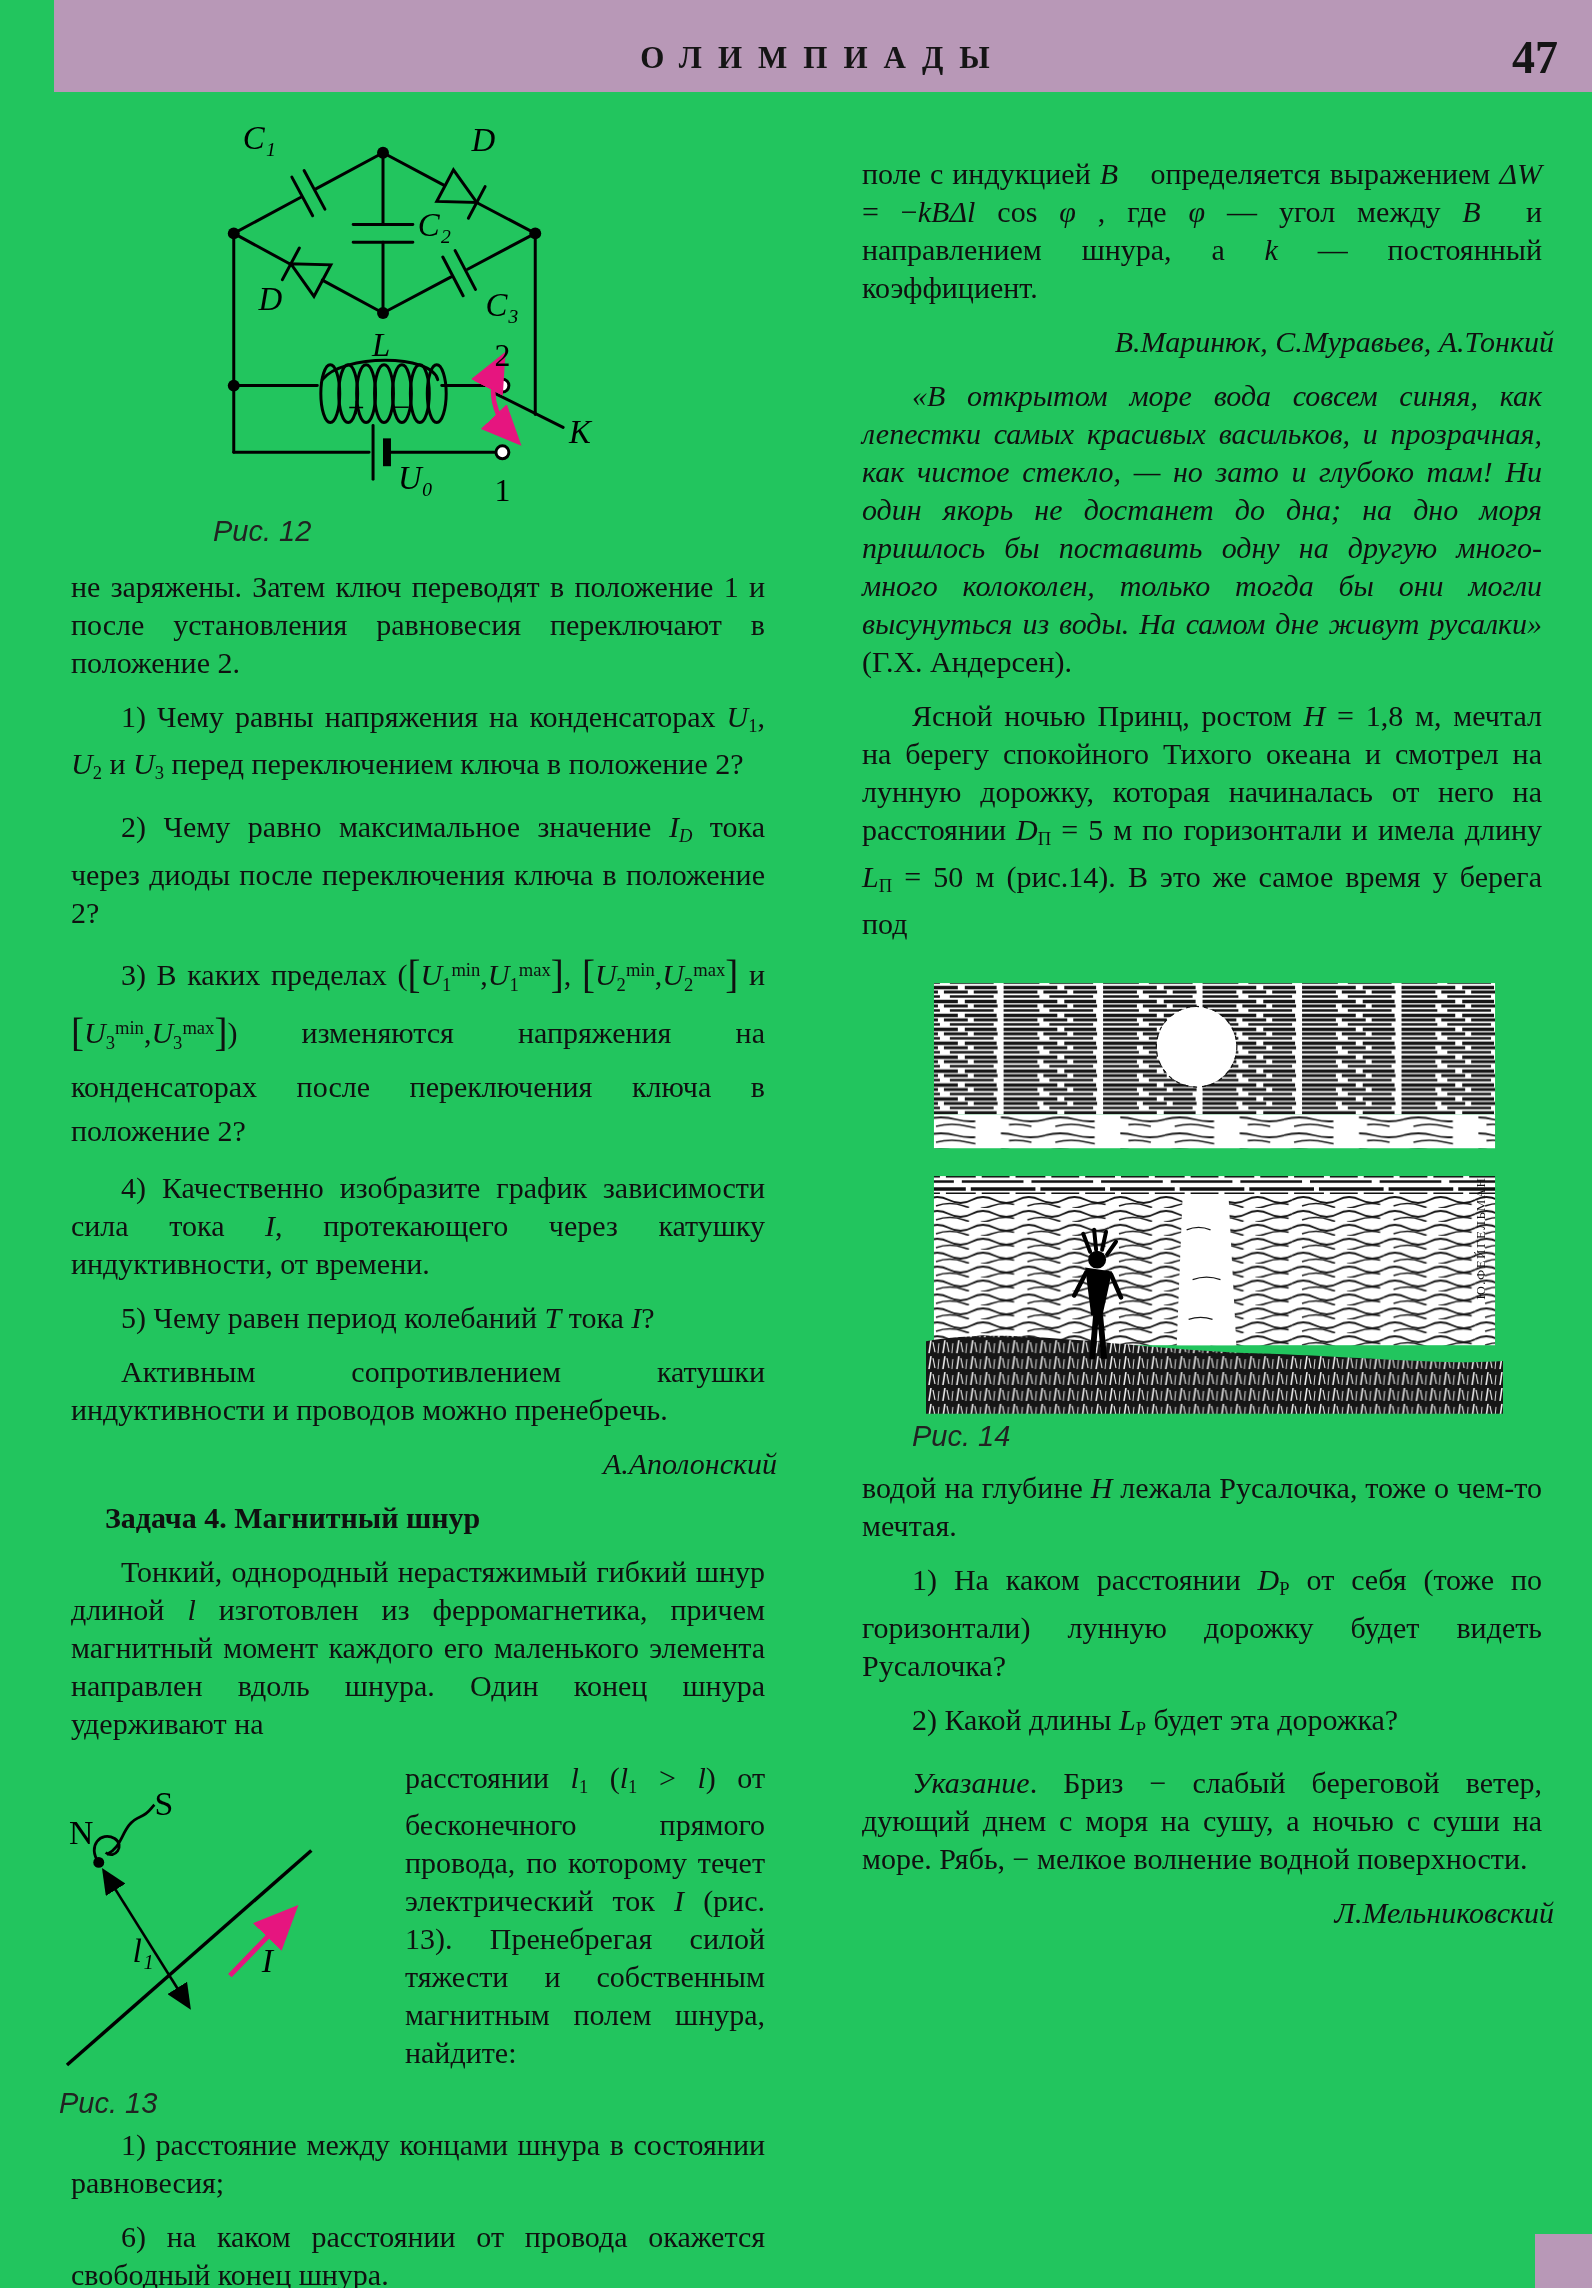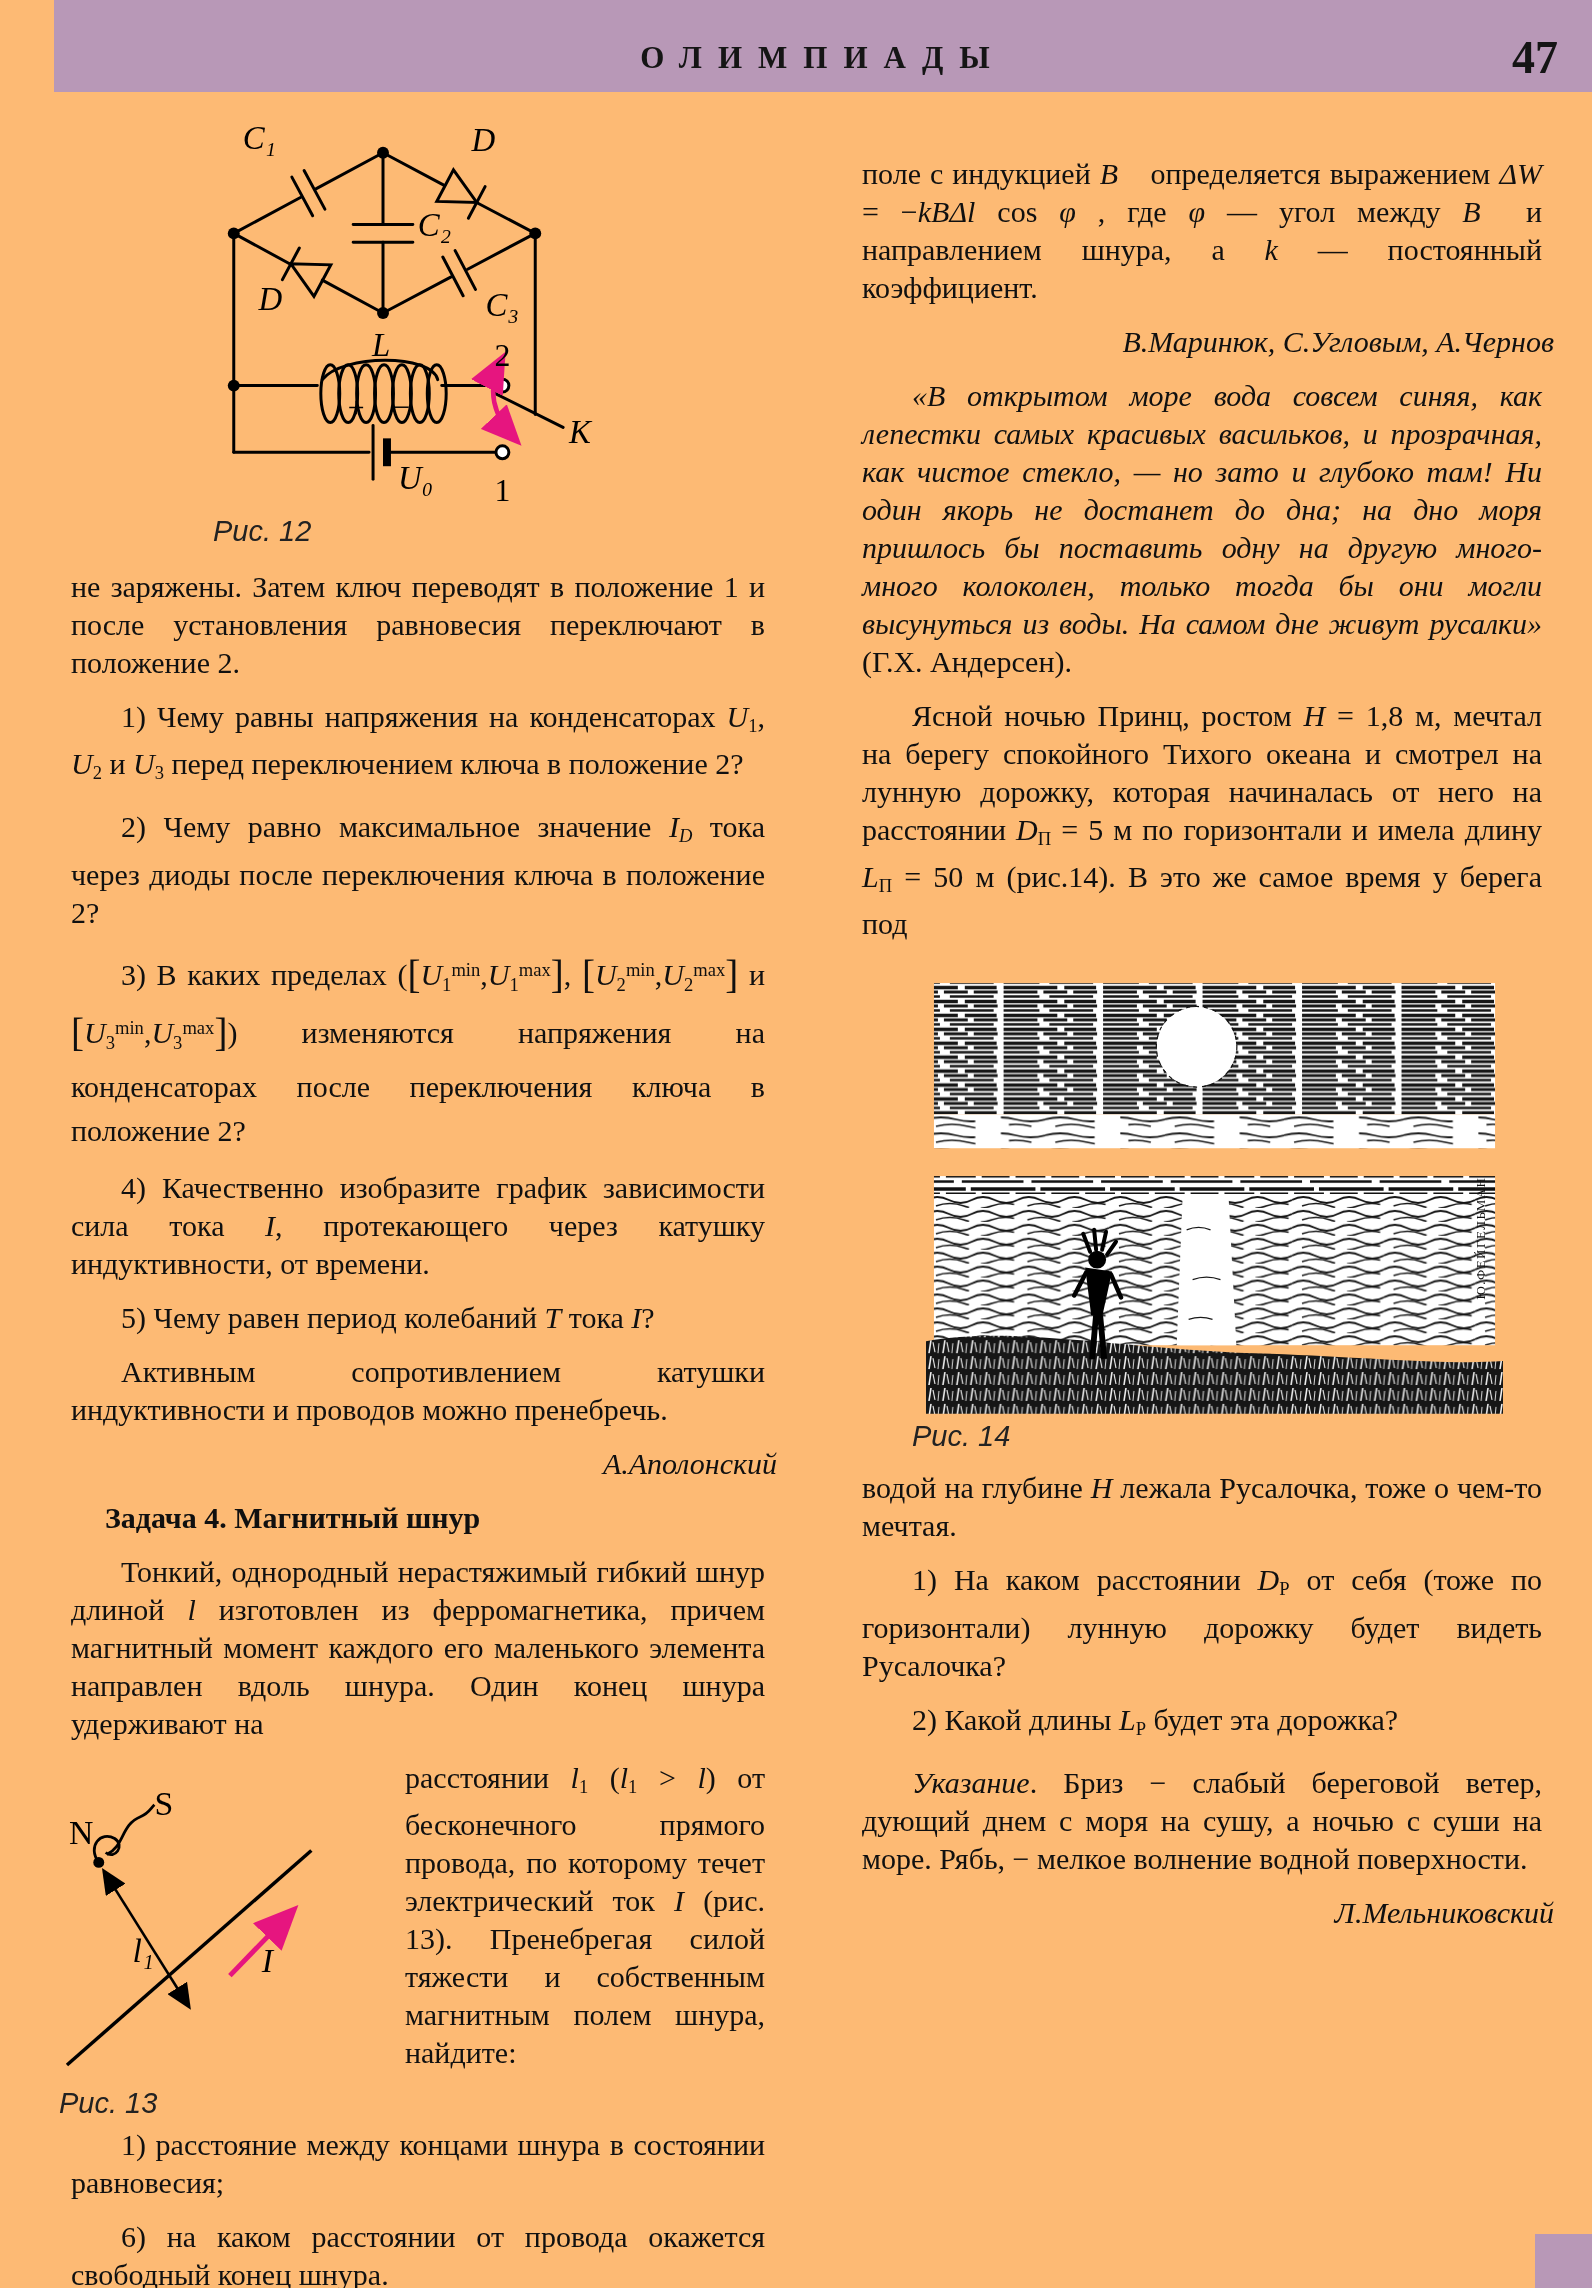--- a/index.html
+++ b/index.html
@@ -1,16 +1,16 @@
 <!DOCTYPE html>
 <html><head>
 <meta charset="utf-8">
 <style>
   html,body{margin:0;padding:0;background:#ffffff;}
-  #page{position:relative;width:1592px;height:2289px;background:#fdba74;overflow:hidden;
+  #page{position:relative;width:1592px;height:2289px;background:#22c55e;overflow:hidden;
         font-family:"Liberation Serif",serif;color:#101010;}
 
   
   .topbar{position:absolute;left:54px;top:0;right:0;height:92px;background:#b898b7;}
   .topbar .title{position:absolute;left:0;right:0;bottom:16px;text-align:center;
                  font-weight:bold;font-size:31px;letter-spacing:16px;color:#151515;}
   .topbar .pagenum{position:absolute;right:34px;bottom:8px;font-weight:bold;font-size:46px;color:#151515;}
 
   .corner-square{position:absolute;right:0;bottom:0;width:57px;height:55px;background:#b898b7;}
 
@@ -175,21 +175,21 @@
 
     <p class="noindent"><span>расстоянии </span><span class="v-i">l</span><span class="v-sub">1</span><span> (</span><span class="v-i">l</span><span class="v-sub">1</span><span> &gt; </span><span class="v-i">l</span><span>) от бесконечного прямого провода, по которому течет электрический ток </span><span class="v-i">I</span><span> (рис. 13). Пренебрегая силой тяжести и собственным магнитным полем шнура, найдите:</span></p>
     <p class="clear"><span>1) расстояние между концами шнура в состоянии равновесия;</span></p>
     <p><span>6) на каком расстоянии от провода окажется свободный конец шнура.</span></p>
     <p><span class="v-i">Указание</span><span>. Энергия маленького элемента шнура длиной </span><span class="v-i">Δl</span><span> во внешнем магнитном</span></p>
   </div>
 
   <div class="col col-right">
 
     <p class="noindent"><span>поле с индукцией </span><span class="v-i">B⃗</span><span> определяется выражением </span><span class="v-i">ΔW</span><span> = −</span><span class="v-i">kBΔl</span><span> cos </span><span class="v-i">φ</span><span> , где </span><span class="v-i">φ</span><span> — угол между </span><span class="v-i">B⃗</span><span> и направлением шнура, а </span><span class="v-i">k</span><span> — постоянный коэффициент.</span></p>
-    <p class="sig">В.Маринюк, С.Угловым, А.Чернов</p>
+    <p class="sig">В.Маринюк, С.Муравьев, А.Тонкий</p>
 
     <p><span class="v-i">«В открытом море вода совсем синяя, как лепестки самых красивых васильков, и прозрачная, как чистое стекло, — но зато и глубоко там! Ни один якорь не достанет до дна; на дно моря пришлось бы поставить одну на другую много-много колоколен, только тогда бы они могли высунуться из воды. На самом дне живут русалки»</span><span> (Г.Х. Андерсен).</span></p>
     <p><span>Ясной ночью Принц, ростом </span><span class="v-i">H</span><span> = 1,8 м, мечтал на берегу спокойного Тихого океана и смотрел на лунную дорожку, которая начиналась от него на расстоянии </span><span class="v-i">D</span><span class="v-sub">П</span><span> = 5 м по горизонтали и имела длину </span><span class="v-i">L</span><span class="v-sub">П</span><span> = 50 м (рис.14). В это же самое время у берега под</span></p>
 
     <figure class="fig14">
       <svg width="577" height="443" viewBox="0 0 580 445">
         <defs>
           <pattern id="cloudPat" width="100" height="14" patternUnits="userSpaceOnUse">
             <rect width="100" height="14" fill="#fff"></rect>
             <path d="M0,2.5 H100" stroke="#161616" stroke-width="3.4" stroke-dasharray="32 7"></path>

